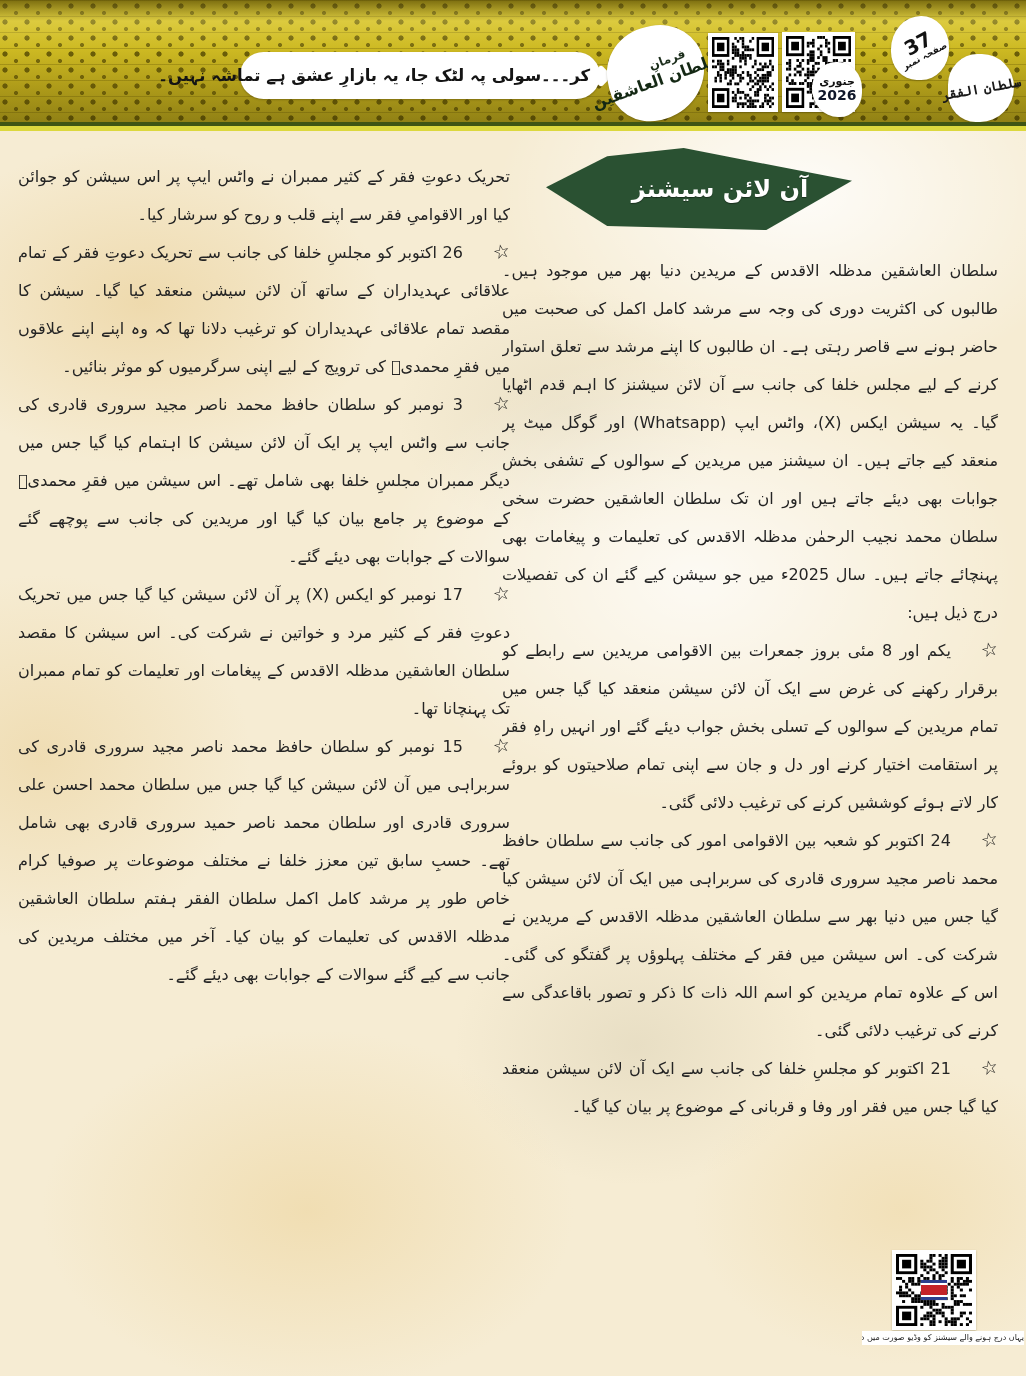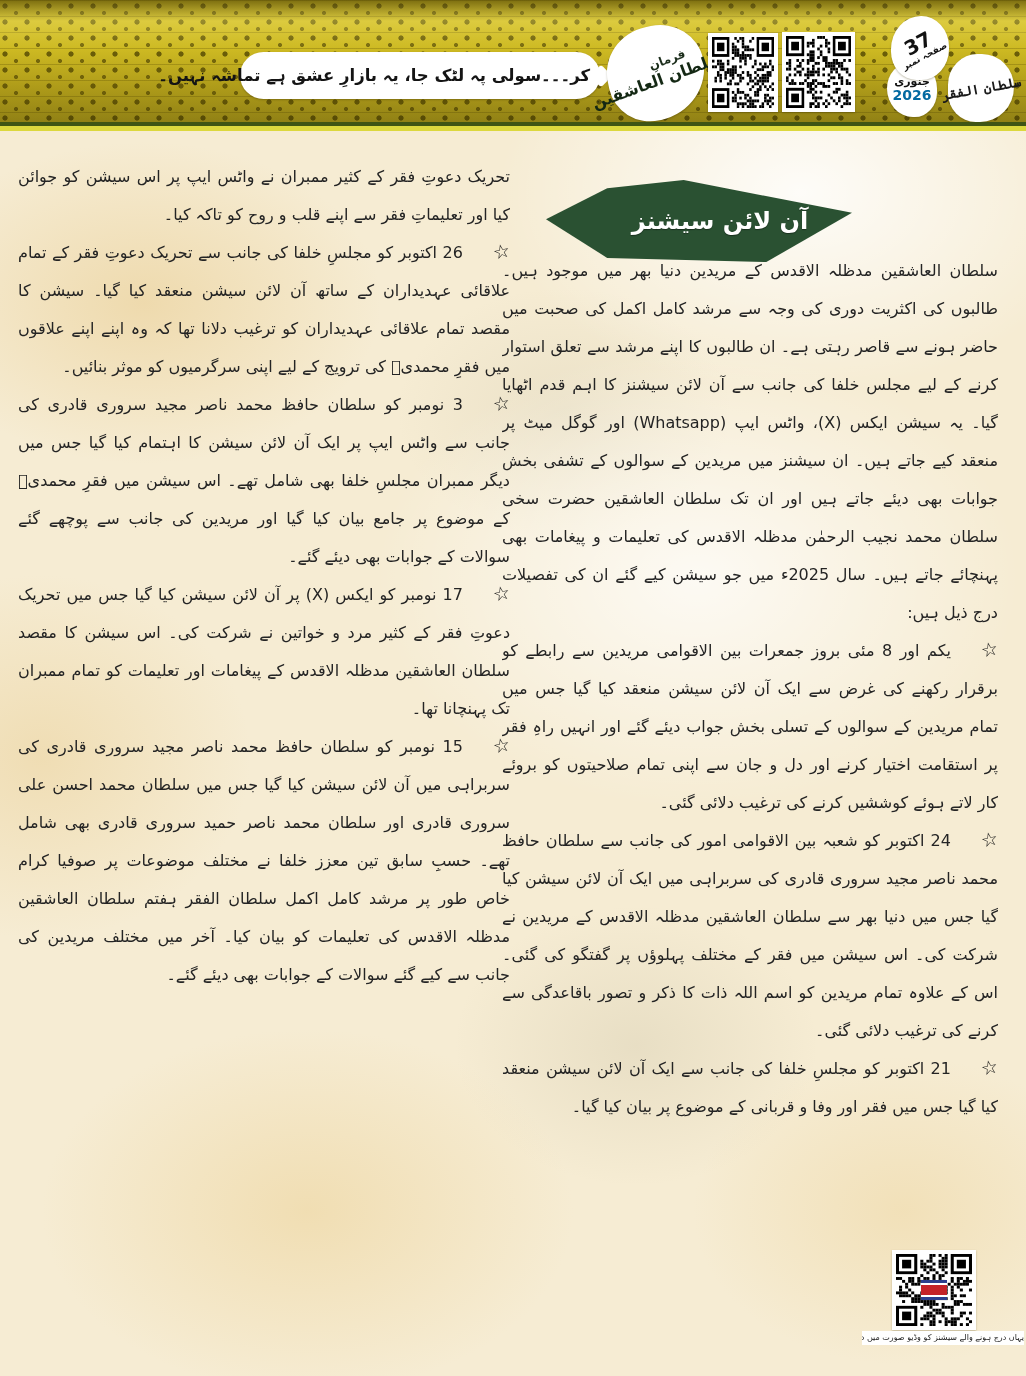--- a/index.html
+++ b/index.html
@@ -69,34 +69,34 @@
     position:absolute;background:#fff;padding:4px;box-shadow:0 1px 2px rgba(60,50,0,.3);
   }
   .qr-header-1{left:708px;top:33px;width:70px;height:79px;}
   .qr-header-2{left:782px;top:32px;width:73px;height:80px;}
   .qr-inner{width:100%;height:100%;}
 
   .balloon{
     position:absolute;background:#fff;box-shadow:0 1px 2px rgba(60,50,0,.3);
     display:flex;flex-direction:column;align-items:center;justify-content:center;
   }
-  .date-balloon{left:887px;top:62px;width:50px;height:55px;border-radius:50% 50% 46% 54%;}
+  .date-balloon{left:812px;top:62px;width:50px;height:55px;border-radius:50% 50% 46% 54%;}
   .date-balloon .month{font-size:11px;font-weight:bold;color:#111;line-height:1.2;}
-  .date-balloon .year{font-size:14px;font-weight:bold;color:#0369a1;line-height:1.1;}
+  .date-balloon .year{font-size:14px;font-weight:bold;color:#0f172a;line-height:1.1;}
   .page-balloon{left:891px;top:16px;width:58px;height:64px;border-radius:54% 50% 50% 46%;}
   .page-rot{transform:rotate(-28deg);display:flex;flex-direction:column;align-items:center;}
   .page-number{font-size:20px;font-weight:bold;color:#111;line-height:1;}
   .page-label{font-size:9px;font-weight:bold;color:#111;line-height:1.1;}
   .logo-balloon{left:948px;top:54px;width:66px;height:68px;border-radius:48% 52% 55% 45%;}
   .logo-text{font-size:13px;font-weight:bold;color:#1a1a1a;transform:rotate(-10deg);white-space:nowrap;
     font-family:"DejaVu Serif",serif;}
 
   
   .title-banner{
-    position:absolute;left:546px;top:180px;width:306px;height:82px;
+    position:absolute;left:546px;top:148px;width:306px;height:82px;
     background:var(--banner-green);
     clip-path:polygon(0% 48%, 20% 10%, 45% 0%, 100% 40%, 72% 100%, 20% 95%);
     display:flex;align-items:center;justify-content:center;
     padding-left:42px;
   }
   .title-banner span{
     color:#fff;font-size:24px;font-weight:bold;direction:rtl;white-space:nowrap;
     text-shadow:0 1px 1px rgba(0,0,0,.4);
   }
 
@@ -571,21 +571,21 @@
 
       <p class="para"><span class="star">☆</span><span>یکم اور 8 مئی بروز جمعرات بین الاقوامی مریدین سے رابطے کو برقرار رکھنے کی غرض سے ایک آن لائن سیشن منعقد کیا گیا جس میں تمام مریدین کے سوالوں کے تسلی بخش جواب دیئے گئے اور انہیں راہِ فقر پر استقامت اختیار کرنے اور دل و جان سے اپنی تمام صلاحیتوں کو بروئے کار لاتے ہوئے کوششیں کرنے کی ترغیب دلائی گئی۔</span></p>
 
       <p class="para"><span class="star">☆</span><span>24 اکتوبر کو شعبہ بین الاقوامی امور کی جانب سے سلطان حافظ محمد ناصر مجید سروری قادری کی سربراہی میں ایک آن لائن سیشن کیا گیا جس میں دنیا بھر سے سلطان العاشقین مدظلہ الاقدس کے مریدین نے شرکت کی۔ اس سیشن میں فقر کے مختلف پہلوؤں پر گفتگو کی گئی۔ اس کے علاوہ تمام مریدین کو اسم اللہ ذات کا ذکر و تصور باقاعدگی سے کرنے کی ترغیب دلائی گئی۔</span></p>
 
       <p class="para"><span class="star">☆</span><span>21 اکتوبر کو مجلسِ خلفا کی جانب سے ایک آن لائن سیشن منعقد کیا گیا جس میں فقر اور وفا و قربانی کے موضوع پر بیان کیا گیا۔</span></p>
     </div>
 
   <div class="col col-left">
 
-      <p class="para"><span>تحریک دعوتِ فقر کے کثیر ممبران نے واٹس ایپ پر اس سیشن کو جوائن کیا اور تعلیماتِ فقر سے اپنے قلب و روح کو تاکہ کیا۔</span></p>
+      <p class="para"><span>تحریک دعوتِ فقر کے کثیر ممبران نے واٹس ایپ پر اس سیشن کو جوائن کیا اور الاقوامیِ فقر سے اپنے قلب و روح کو سرشار کیا۔</span></p>
 
       <p class="para"><span class="star">☆</span><span>26 اکتوبر کو مجلسِ خلفا کی جانب سے تحریک دعوتِ فقر کے تمام علاقائی عہدیداران کے ساتھ آن لائن سیشن منعقد کیا گیا۔ سیشن کا مقصد تمام علاقائی عہدیداران کو ترغیب دلانا تھا کہ وہ اپنے اپنے علاقوں میں فقرِ محمدیؐ کی ترویج کے لیے اپنی سرگرمیوں کو موثر بنائیں۔</span></p>
 
       <p class="para"><span class="star">☆</span><span>3 نومبر کو سلطان حافظ محمد ناصر مجید سروری قادری کی جانب سے واٹس ایپ پر ایک آن لائن سیشن کا اہتمام کیا گیا جس میں دیگر ممبران مجلسِ خلفا بھی شامل تھے۔ اس سیشن میں فقرِ محمدیؐ کے موضوع پر جامع بیان کیا گیا اور مریدین کی جانب سے پوچھے گئے سوالات کے جوابات بھی دیئے گئے۔</span></p>
 
       <p class="para"><span class="star">☆</span><span>17 نومبر کو ایکس (X) پر آن لائن سیشن کیا گیا جس میں تحریک دعوتِ فقر کے کثیر مرد و خواتین نے شرکت کی۔ اس سیشن کا مقصد سلطان العاشقین مدظلہ الاقدس کے پیغامات اور تعلیمات کو تمام ممبران تک پہنچانا تھا۔</span></p>
 
       <p class="para"><span class="star">☆</span><span>15 نومبر کو سلطان حافظ محمد ناصر مجید سروری قادری کی سربراہی میں آن لائن سیشن کیا گیا جس میں سلطان محمد احسن علی سروری قادری اور سلطان محمد ناصر حمید سروری قادری بھی شامل تھے۔ حسبِ سابق تین معزز خلفا نے مختلف موضوعات پر صوفیا کرام خاص طور پر مرشد کامل اکمل سلطان الفقر ہفتم سلطان العاشقین مدظلہ الاقدس کی تعلیمات کو بیان کیا۔ آخر میں مختلف مریدین کی جانب سے کیے گئے سوالات کے جوابات بھی دیئے گئے۔</span></p>
 
     </div>

